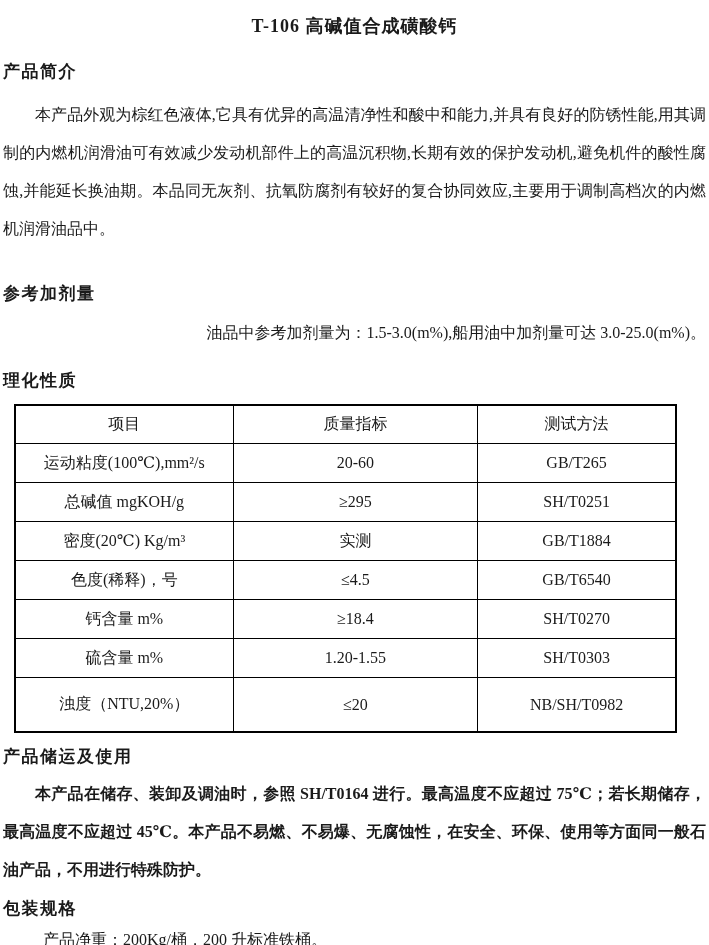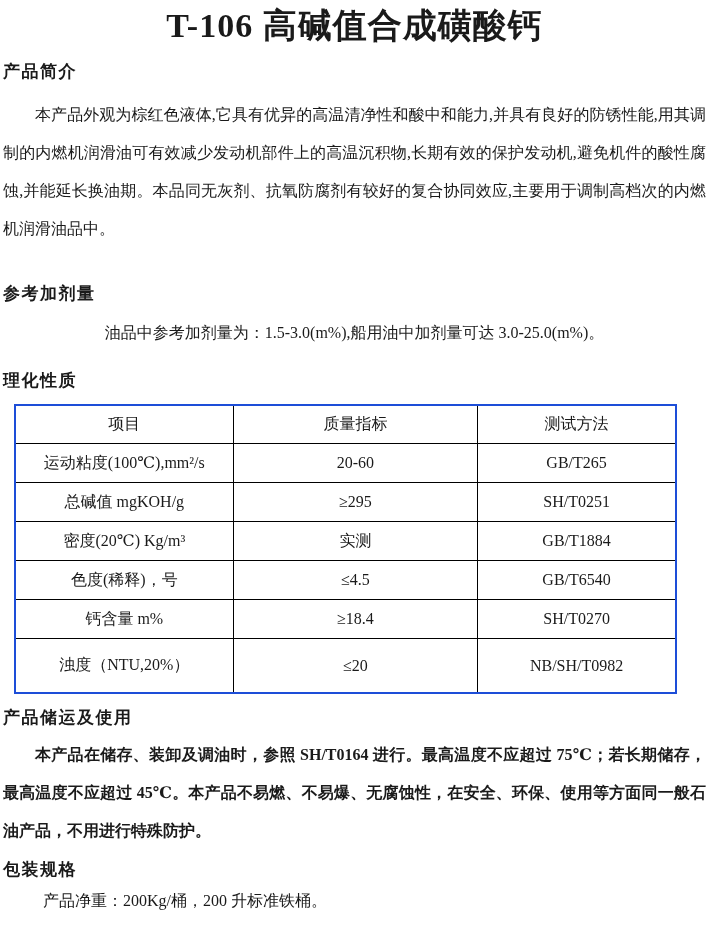--- a/index.html
+++ b/index.html
@@ -18,21 +18,21 @@
   .page {
     width: 709px;
     height: 945px;
     padding: 0 3px;
     box-sizing: border-box;
     background: #ffffff;
   }
   .doc-title {
     margin: 8px 0 0 0;
     text-align: center;
-    font-size: 34px;
+    font-size: 18px;
     font-weight: 700;
     line-height: 36px;
     letter-spacing: 1px;
   }
   .sec-heading {
     margin: 0;
     font-size: 17px;
     font-weight: 700;
     line-height: 20px;
     letter-spacing: 1.5px;
@@ -42,39 +42,39 @@
   .h-props     { margin-top: 19px; }
   .h-storage   { margin-top: 14px; font-family: Liberation Serif, serif; }
   .h-packaging { margin-top: 10px; }
   .para {
     margin: 0;
     line-height: 38px;
     text-align: justify;
     text-indent: 2em;
   }
   .p-intro   { margin-top: 14px; }
-  .p-dosage  { margin-top: 10px; text-indent: 0; text-align: center; }
+  .p-dosage  { margin-top: 10px; text-indent: 0; text-align: right; }
   .p-storage { margin-top: 8px; font-weight: bold; }
   .p-packaging { margin-top: 2px; text-indent: 2.5em; text-align: left; }
   table.props {
     border-collapse: collapse;
     margin: 13px 0 0 11px;
     width: 663px;
     table-layout: fixed;
   }
   table.props th, table.props td {
     border: 1px solid #000;
     text-align: center;
     vertical-align: middle;
     font-weight: 400;
     font-size: 16px;
     padding: 0 4px;
     overflow: hidden;
   }
-  table.props { border: 2px solid #1d4ed8; }
+  table.props { border: 2px solid #000000; }
   table.props th { height: 37px; }
   table.props td { height: 38px; }
   table.props tr.last td { height: 53px; }
   .col-item   { width: 33%; }
   .col-spec   { width: 37%; }
   .col-method { width: 30%; }
 </style>
 </head>
 <body>
 
@@ -120,20 +120,25 @@
     <tr>
       <td>色度(稀释)，号</td>
       <td>≤4.5</td>
       <td>GB/T6540</td>
     </tr>
     <tr>
       <td>钙含量 m%</td>
       <td>≥18.4</td>
       <td>SH/T0270</td>
     </tr>
+    <tr>
+      <td>硫含量 m%</td>
+      <td>1.20-1.55</td>
+      <td>SH/T0303</td>
+    </tr>
     <tr class="last">
       <td>浊度（NTU,20%）</td>
       <td>≤20</td>
       <td>NB/SH/T0982</td>
     </tr>
   </tbody>
     </table>
 
   <h2 class="sec-heading h-storage">产品储运及使用</h2>
   <p class="para p-storage">本产品在储存、装卸及调油时，参照 SH/T0164 进行。最高温度不应超过 75℃；若长期储存，最高温度不应超过 45℃。本产品不易燃、不易爆、无腐蚀性，在安全、环保、使用等方面同一般石油产品，不用进行特殊防护。</p>

